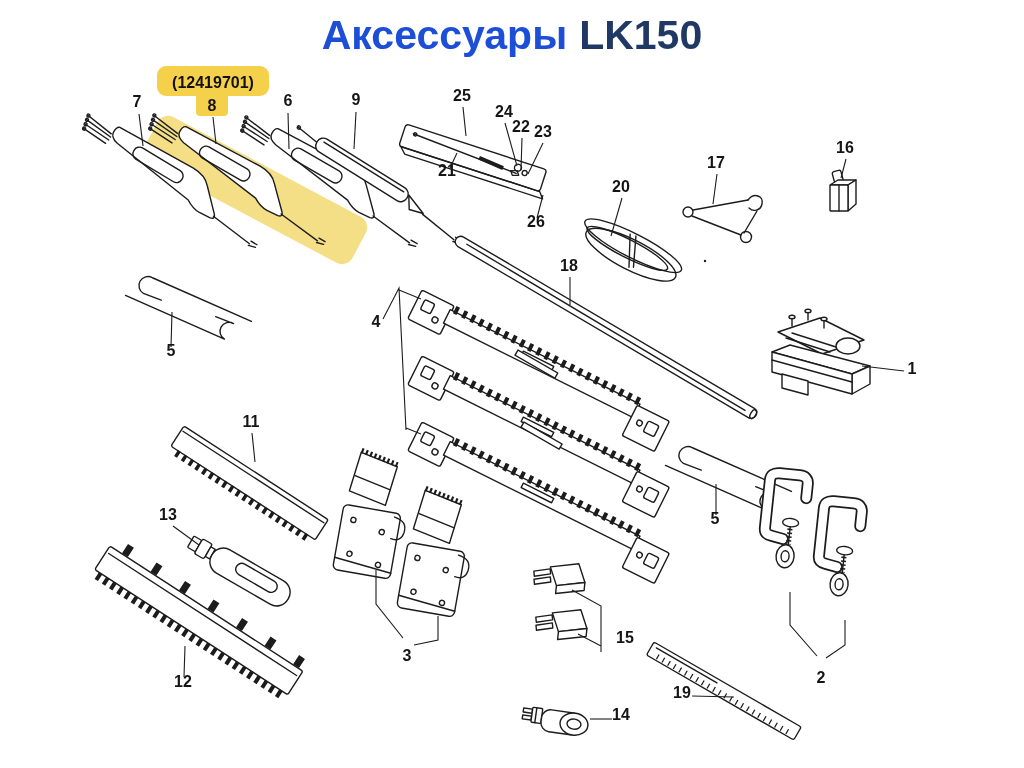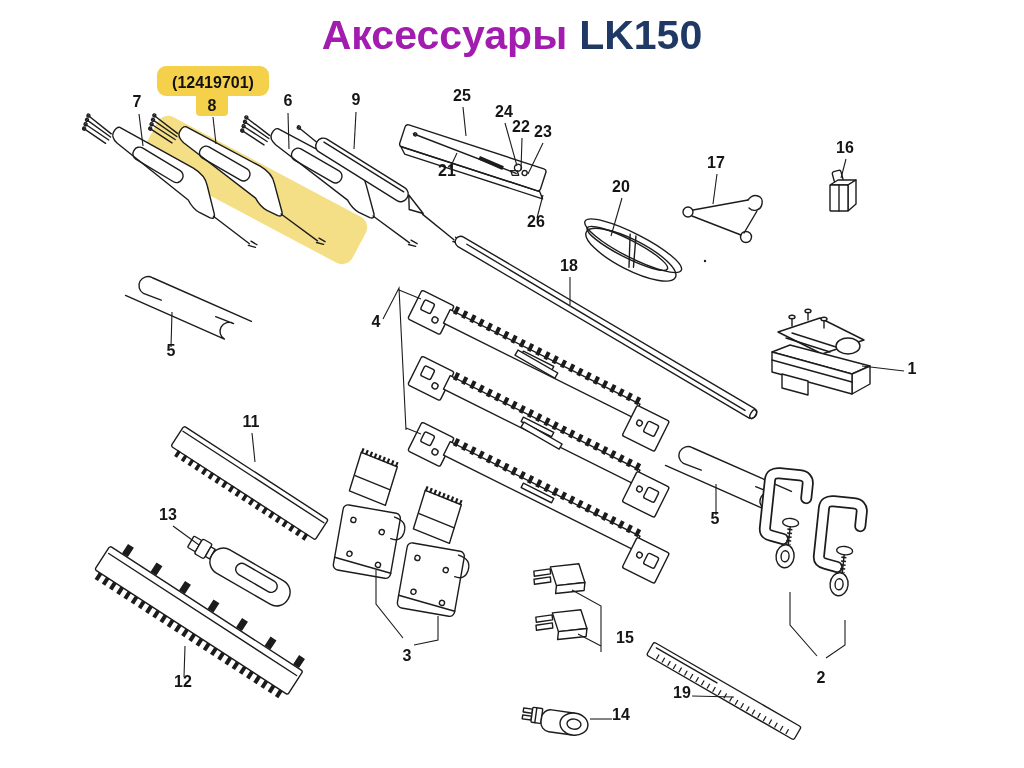--- a/index.html
+++ b/index.html
@@ -1,20 +1,20 @@
 <!DOCTYPE html>
 <html><head>
 <meta charset="utf-8">
 <style>
   html,body{margin:0;padding:0;background:#fff;}
   .page{position:relative;width:1024px;height:768px;background:#fff;overflow:hidden;
         font-family:"Liberation Sans",sans-serif;}
   .title{position:absolute;top:12px;left:0;width:100%;text-align:center;
          font-weight:700;font-size:41px;letter-spacing:0;}
-  .title .product{color:#a21caf;}
+  .title .product{color:#1d4ed8;}
   .title .model{color:#1f3864;margin-left:12px;}
   svg{position:absolute;left:0;top:0;}
   .ln{fill:none;stroke:#1c1c1c;stroke-width:1.4;stroke-linecap:round;stroke-linejoin:round;}
   .wh{fill:#fff;stroke:#1c1c1c;stroke-width:1.4;stroke-linejoin:round;}
   .th{fill:none;stroke:#1c1c1c;}
   .ld{stroke:#1c1c1c;stroke-width:1.1;fill:none;}
   .lbl{font:700 16px "Liberation Sans",sans-serif;fill:#151515;text-anchor:middle;}
   .code{font:700 16px "Liberation Sans",sans-serif;fill:#111;text-anchor:middle;}
 </style>
 </head>

